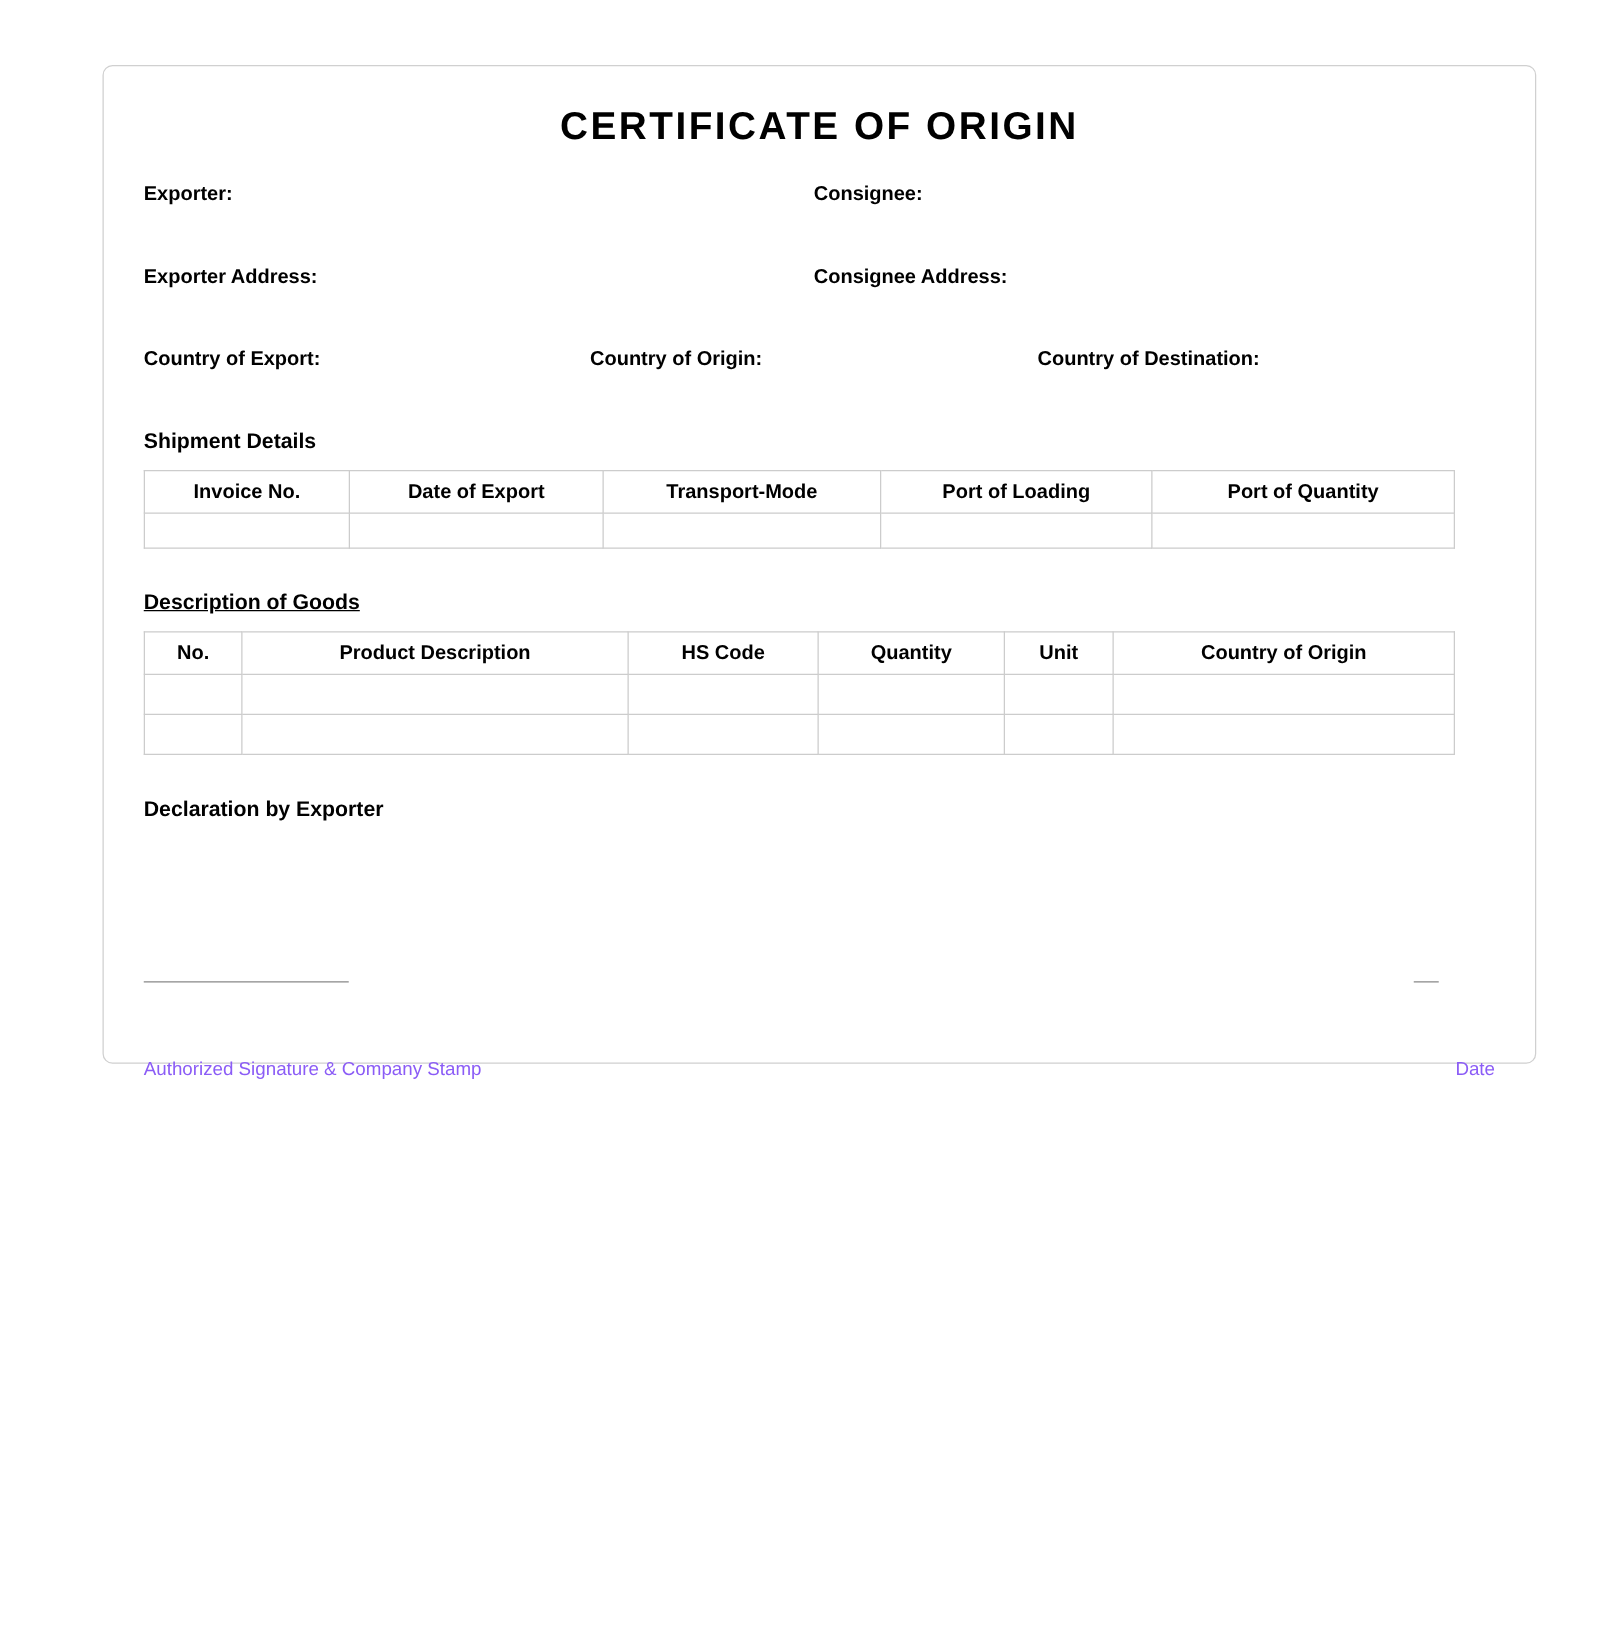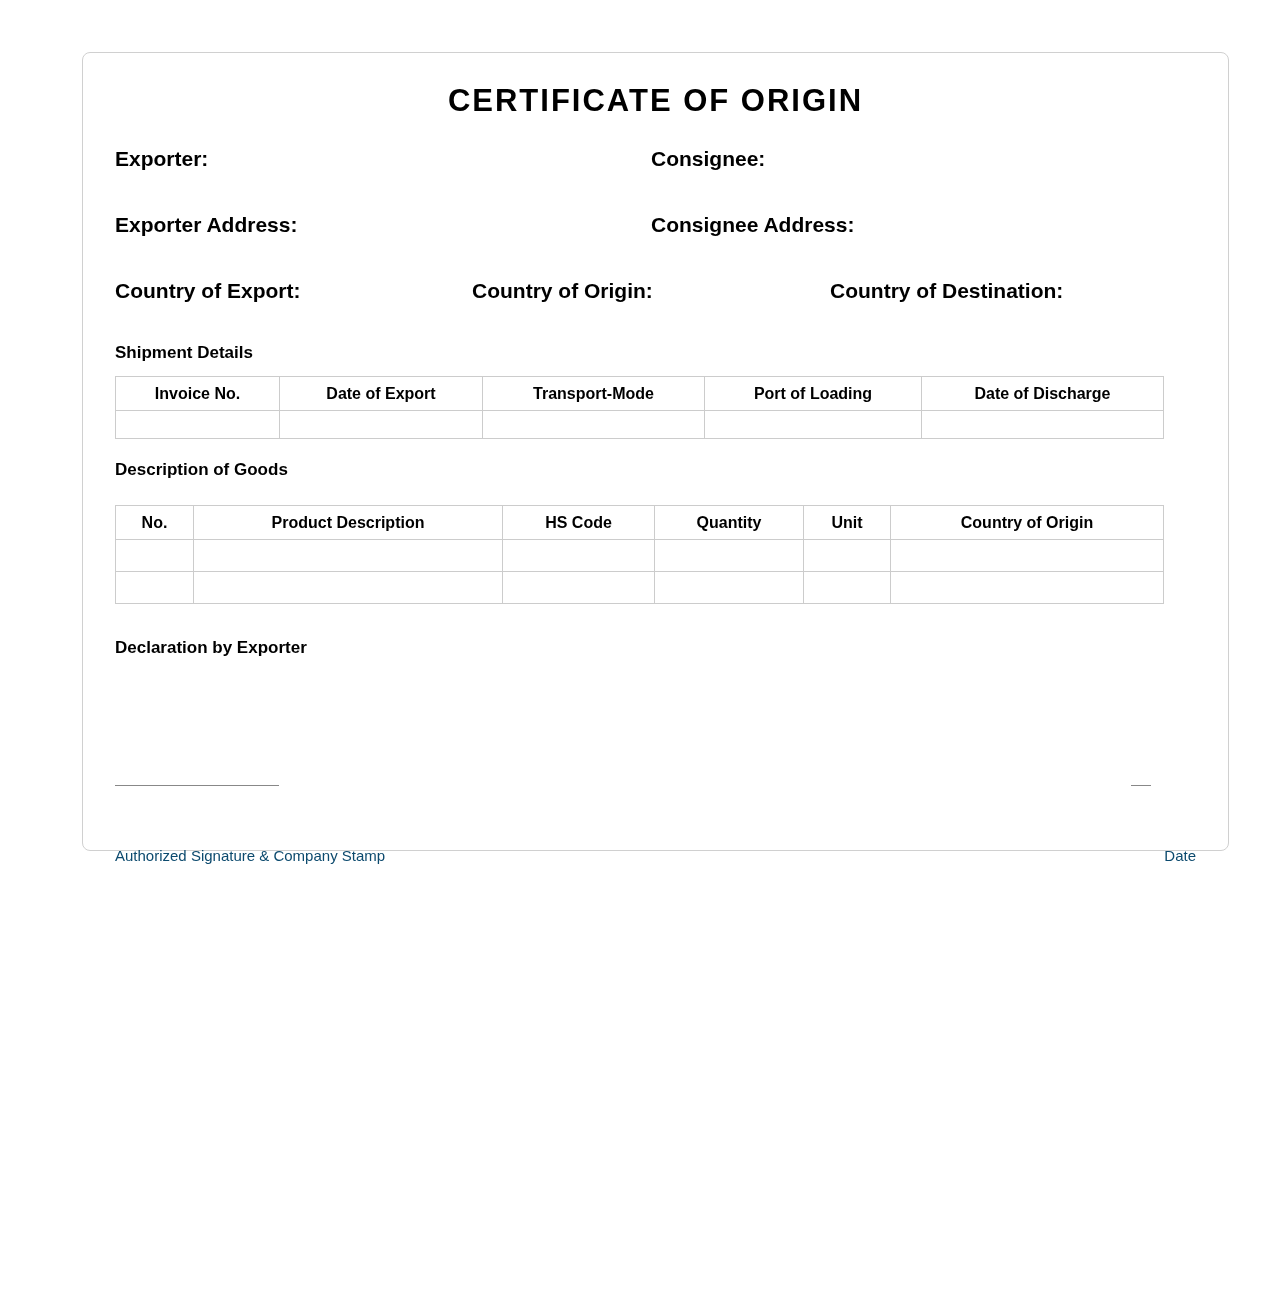--- a/index.html
+++ b/index.html
@@ -5,32 +5,32 @@
   html, body { margin: 0; padding: 0; background: #ffffff; }
   body { width: 1278px; height: 1300px; position: relative; font-family: "Liberation Sans", sans-serif; color: #000; }
   .card {
     position: absolute; left: 82px; top: 52px; width: 1081px; height: 779px;
     border: 1px solid #d0d0d0; border-radius: 8px; padding: 0 32px 18px 32px; background: #fff;
   }
   .title {
     position: absolute; left: 0; right: 0; top: 30px; text-align: center;
     font-size: 31px; font-weight: bold; letter-spacing: 2px; margin: 0;
   }
-  .field-label { position: absolute; font-size: 21px; font-weight: bold; white-space: nowrap; }
+  .field-label { position: absolute; font-size: 16px; font-weight: bold; white-space: nowrap; }
   .section-title { position: absolute; left: 32px; font-size: 17px; font-weight: bold; margin: 0; }
   table { position: absolute; left: 32px; border-collapse: collapse; table-layout: fixed; font-size: 16px; }
   th, td { border: 1px solid #cccccc; padding: 0; text-align: center; }
   th { font-weight: bold; height: 33px; }
   td { background: #fff; }
   .ship td { height: 27px; }
   .goods td { height: 31px; }
   .decl { position: absolute; left: 32px; top: 611px; font-size: 16px; white-space: nowrap; }
   .decl .blank { display: inline-block; width: 124px; }
   .sig-line { position: absolute; height: 0; border-top: 1px solid #888; }
-  .sig-label { position: absolute; font-size: 15px; color: #0c4a6e; white-space: nowrap; }
+  .sig-label { position: absolute; font-size: 15px; color: #8b5cf6; white-space: nowrap; }
 </style>
 </head>
 <body>
 
 <div class="card">
   <h1 class="title">CERTIFICATE OF ORIGIN</h1>
 
   <div class="field-label" style="left:32px; top:94px;">Exporter:</div>
   <div class="field-label" style="left:568px; top:94px;">Consignee:</div>
 
@@ -49,35 +49,35 @@
         <col style="width:222px">
         <col style="width:217px">
         <col style="width:242px">
     </colgroup>
     <thead>
       <tr>
         <th>Invoice No.</th>
         <th>Date of Export</th>
         <th>Transport-Mode</th>
         <th>Port of Loading</th>
-        <th>Date of Discharge</th>
+        <th>Port of Quantity</th>
       </tr>
     </thead>
     <tbody>
       <tr>
         <td></td>
         <td></td>
         <td></td>
         <td></td>
         <td></td>
       </tr>
     </tbody>
   </table>
 
-  <h2 class="section-title" style="top:407px;">Description of Goods</h2>
+  <h2 class="section-title" style="top:419px;text-decoration:underline;">Description of Goods</h2>
   <table class="goods" style="top:452px; width:1048px;">
     <colgroup>
       <col style="width:78px">
         <col style="width:309px">
         <col style="width:152px">
         <col style="width:149px">
         <col style="width:87px">
         <col style="width:273px">
     </colgroup>
     <thead>

